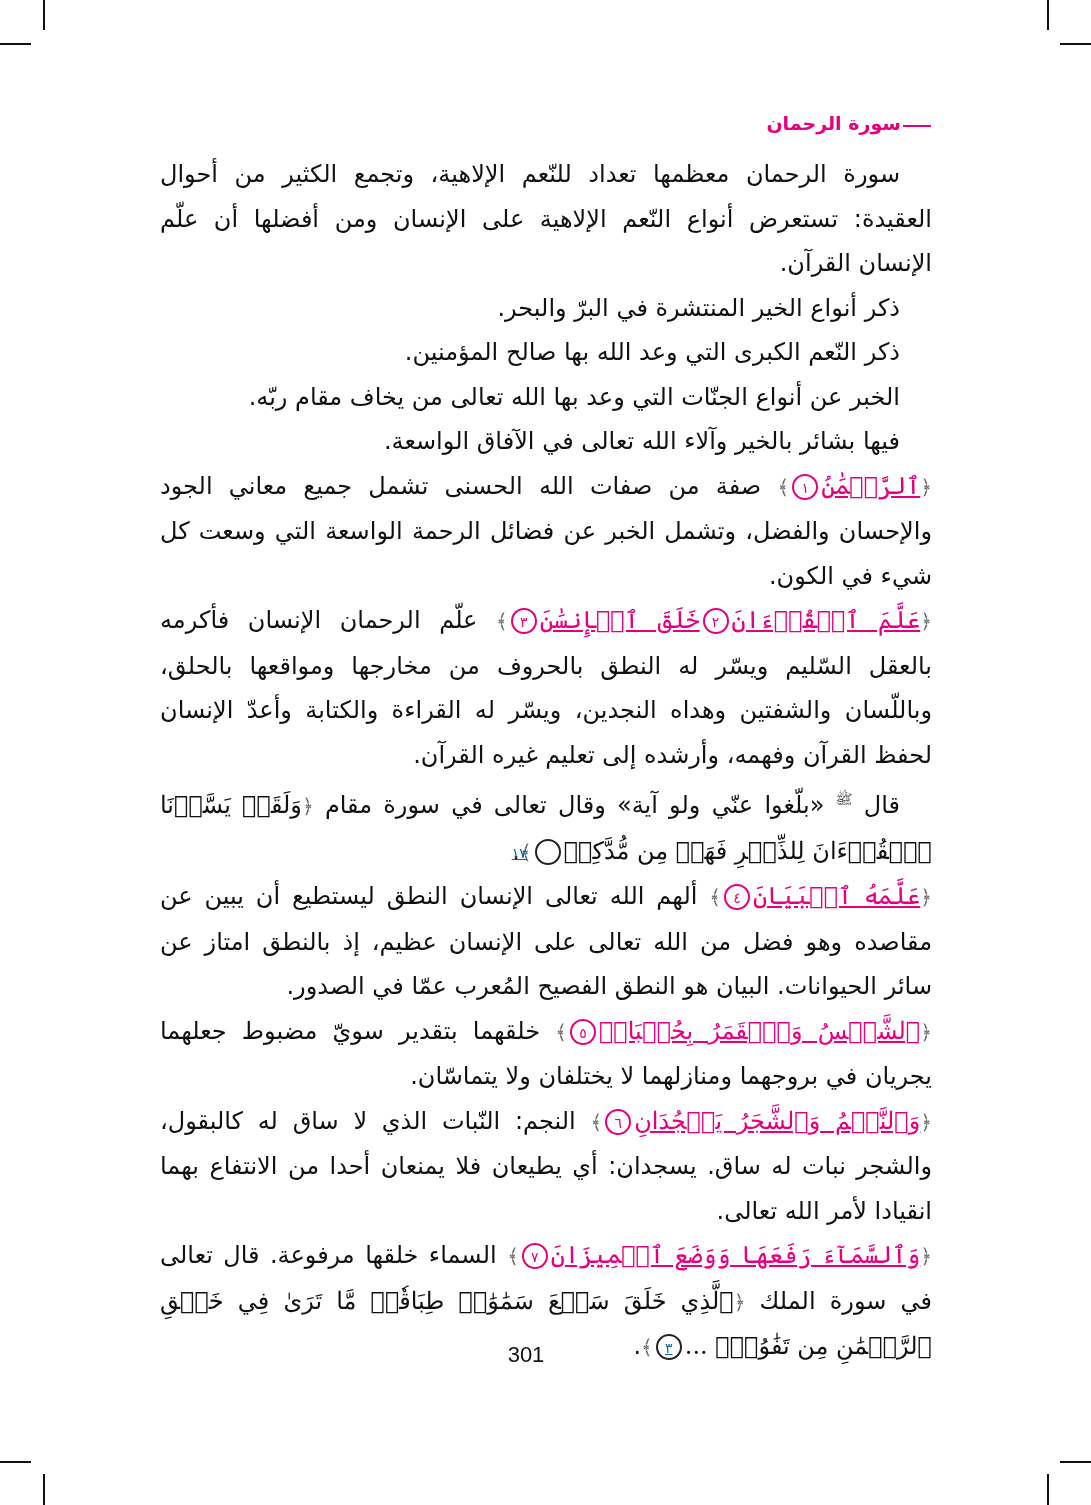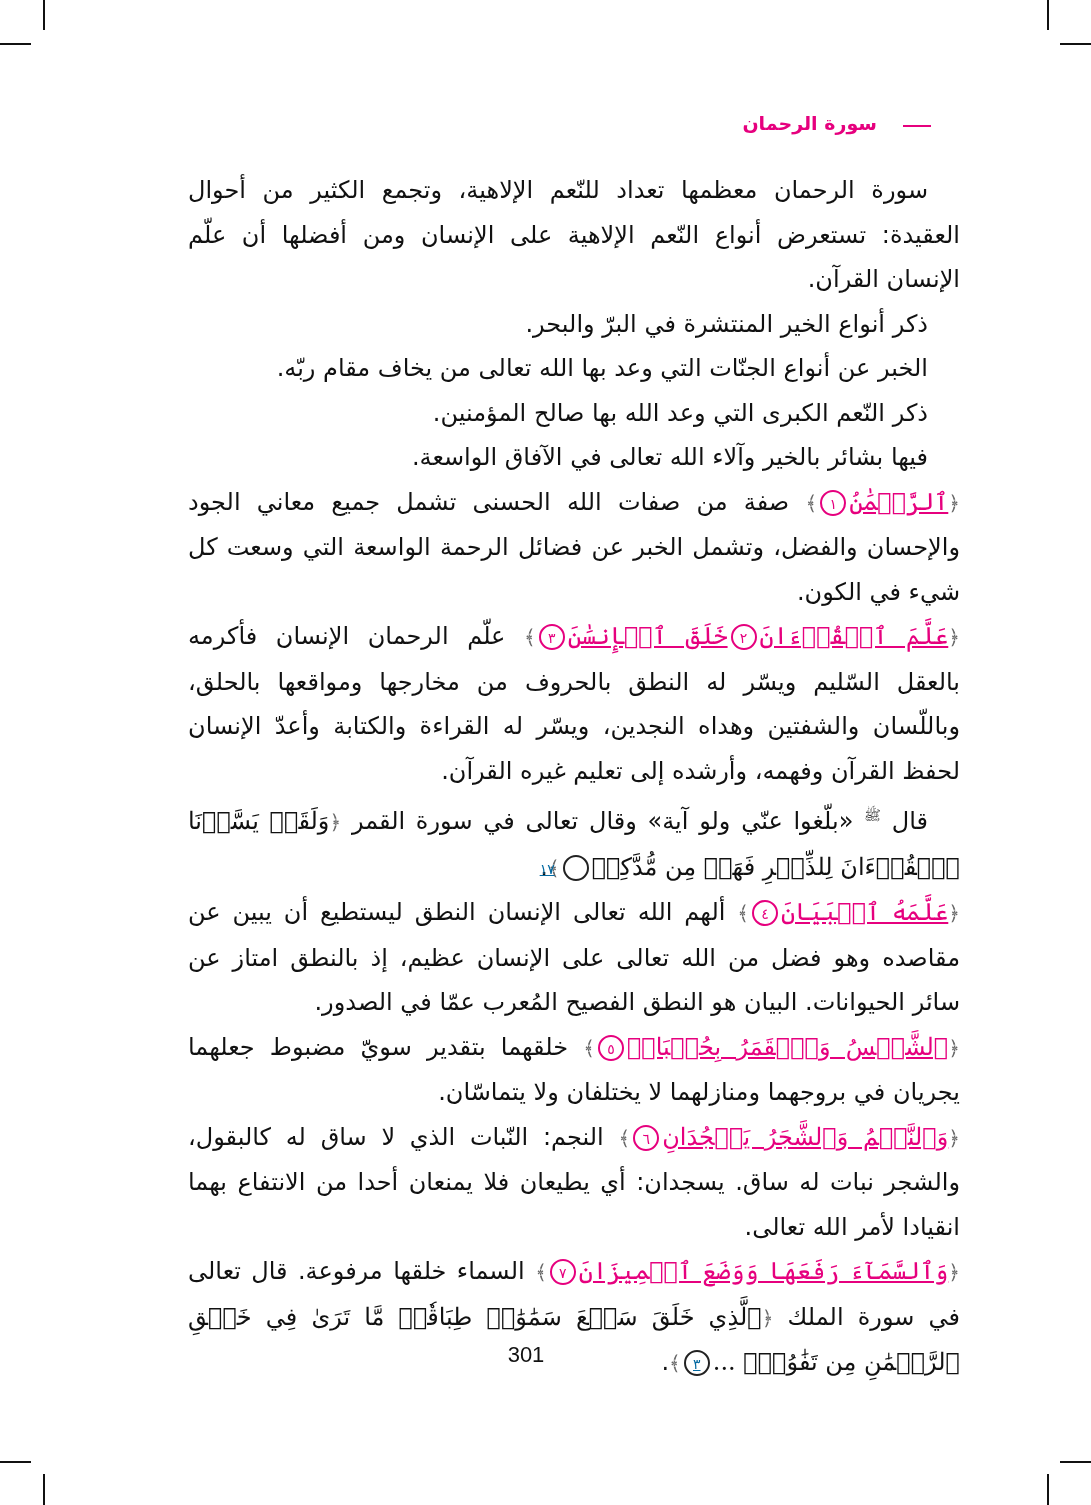--- a/index.html
+++ b/index.html
@@ -6,28 +6,28 @@
     body {
       width: 1091px; height: 1505px; background: #ffffff; position: relative;
       overflow: hidden; font-family: "DejaVu Sans", sans-serif; color: #111;
     }
     .crop { position: absolute; background: #111; }
     .crop.v { width: 2px; }
     .crop.h { height: 2px; }
 
     .header {
       position: absolute; top: 112px; right: 160px; direction: rtl;
-      display: flex; align-items: center; gap: 26px;
+      display: flex; align-items: center; gap: 2px;
     }
     .header-line { width: 28px; height: 2px; background: #e6007e; margin-top: 6px; }
     .header-title { color: #e6007e; font-size: 19px; font-weight: bold; }
 
     .content {
-      position: absolute; top: 168px; left: 160px; width: 772px;
-      direction: rtl; text-align: justify; font-size: 24px; line-height: 44.5px; margin-left: 28px;
+      position: absolute; top: 152px; left: 160px; width: 772px;
+      direction: rtl; text-align: justify; font-size: 24px; line-height: 44.5px;
     }
     .content p { margin: 0; }
     .content .indent { padding-right: 32px; text-align: right; }
     .content .first { text-indent: 32px; }
 
     .ayah { color: #e6007e; font-family: "DejaVu Serif", serif; text-decoration: underline; }
     .bracket { color: #666; font-size: 20px; }
     .ayah-num {
       display: inline-block; width: 26px; height: 26px; border: 2px solid #e6007e;
       border-radius: 50%; color: #e6007e; font-size: 14px; line-height: 24px;
@@ -57,38 +57,38 @@
 
 <div class="header">
   <span class="header-line"></span>
   <span class="header-title">سورة الرحمان</span>
 </div>
 
 <div class="content">
   <p class="first">سورة الرحمان معظمها تعداد للنّعم الإلاهية، وتجمع الكثير من أحوال العقيدة: تستعرض أنواع النّعم الإلاهية على الإنسان ومن أفضلها أن علّم الإنسان القرآن.</p>
 
   <p class="indent">ذكر أنواع الخير المنتشرة في البرّ والبحر.</p>
+  <p class="indent">ذكر النّعم الكبرى التي وعد الله بها صالح المؤمنين.</p>
   <p class="indent">الخبر عن أنواع الجنّات التي وعد بها الله تعالى من يخاف مقام ربّه.</p>
-  <p class="indent">ذكر النّعم الكبرى التي وعد الله بها صالح المؤمنين.</p>
   <p class="indent">فيها بشائر بالخير وآلاء الله تعالى في الآفاق الواسعة.</p>
 
   <p>
     <span class="bracket">﴿</span><span class="ayah">ٱلرَّحۡمَٰنُ</span><span class="ayah-num">١</span><span class="bracket">﴾</span>
     <span>صفة من صفات الله الحسنى تشمل جميع معاني الجود والإحسان والفضل، وتشمل الخبر عن فضائل الرحمة الواسعة التي وسعت كل شيء في الكون.</span>
   </p>
 
   <p>
     <span class="bracket">﴿</span><span class="ayah">عَلَّمَ ٱلۡقُرۡءَانَ</span><span class="ayah-num">٢</span><span class="ayah">خَلَقَ ٱلۡإِنسَٰنَ</span><span class="ayah-num">٣</span><span class="bracket">﴾</span>
     <span>علّم الرحمان الإنسان فأكرمه بالعقل السّليم ويسّر له النطق بالحروف من مخارجها ومواقعها بالحلق، وباللّسان والشفتين وهداه النجدين، ويسّر له القراءة والكتابة وأعدّ الإنسان لحفظ القرآن وفهمه، وأرشده إلى تعليم غيره القرآن.</span>
   </p>
 
   <p class="first">
     <span>قال</span>
     <span class="saw">ﷺ</span>
-    <span>«بلّغوا عنّي ولو آية» وقال تعالى في سورة القمر</span>
+    <span>«بلّغوا عنّي ولو آية» وقال تعالى في سورة مقام</span>
     <span class="bracket">﴿</span><span class="quote-black">وَلَقَدۡ يَسَّرۡنَا ٱلۡقُرۡءَانَ لِلذِّكۡرِ فَهَلۡ مِن مُّدَّكِرٖ</span><span class="ayah-num black">١٧</span><span class="bracket">﴾</span><span>.</span>
   </p>
 
   <p>
     <span class="bracket">﴿</span><span class="ayah">عَلَّمَهُ ٱلۡبَيَانَ</span><span class="ayah-num">٤</span><span class="bracket">﴾</span>
     <span>ألهم الله تعالى الإنسان النطق ليستطيع أن يبين عن مقاصده وهو فضل من الله تعالى على الإنسان عظيم، إذ بالنطق امتاز عن سائر الحيوانات. البيان هو النطق الفصيح المُعرب عمّا في الصدور.</span>
   </p>
 
   <p>
     <span class="bracket">﴿</span><span class="ayah">ٱلشَّمۡسُ وَٱلۡقَمَرُ بِحُسۡبَانٖ</span><span class="ayah-num">٥</span><span class="bracket">﴾</span>

